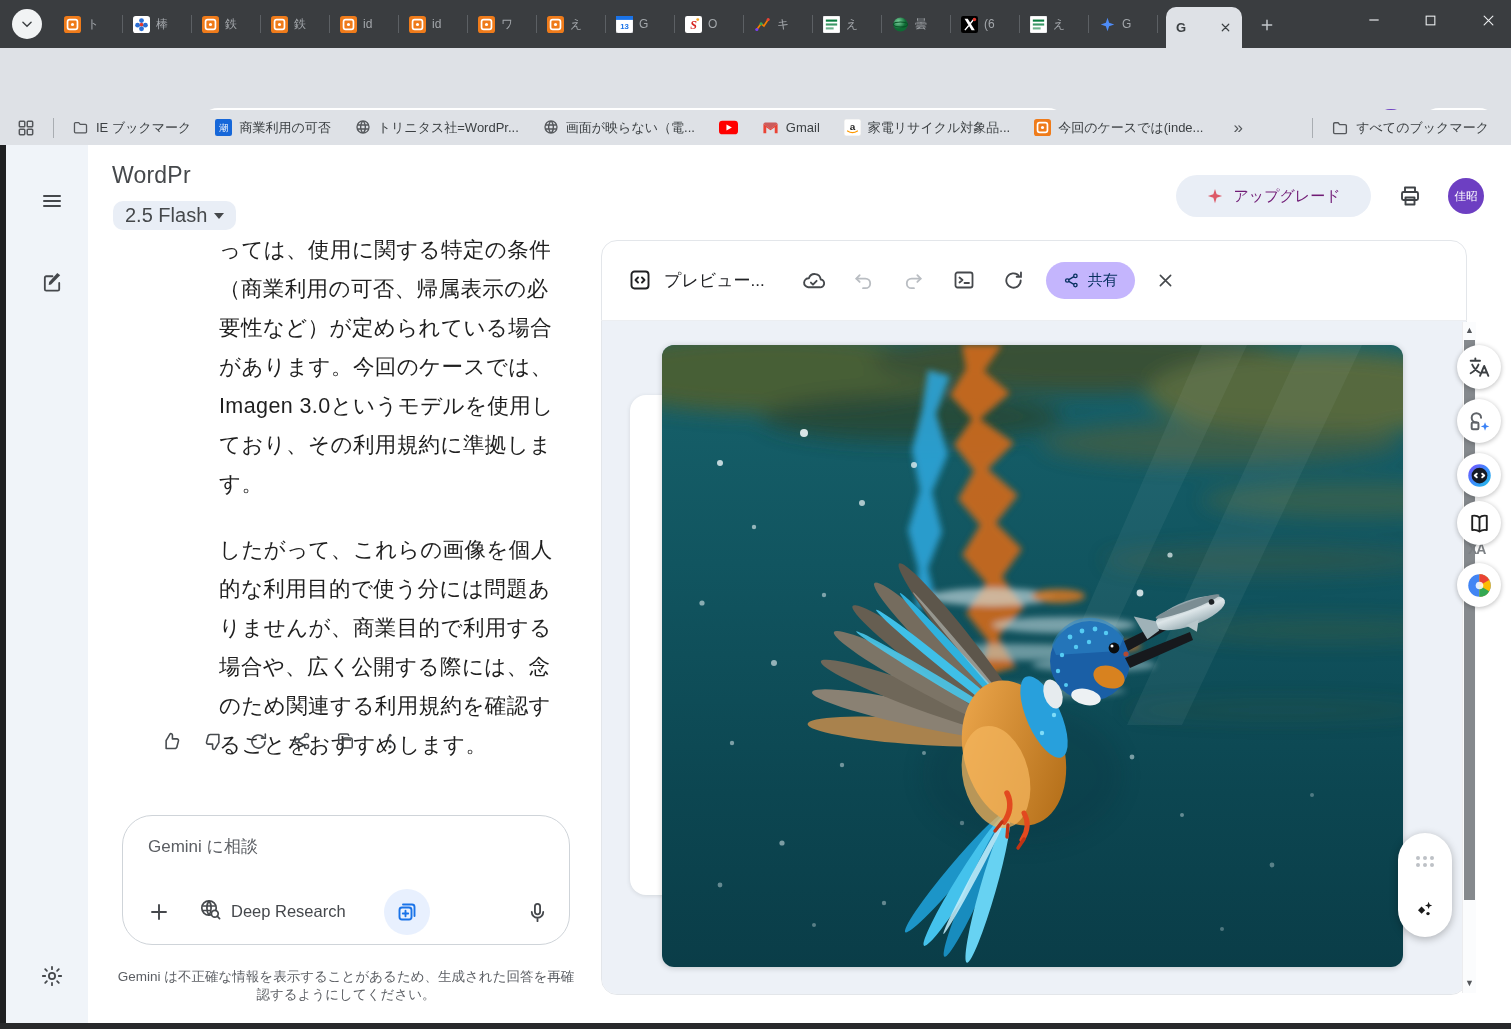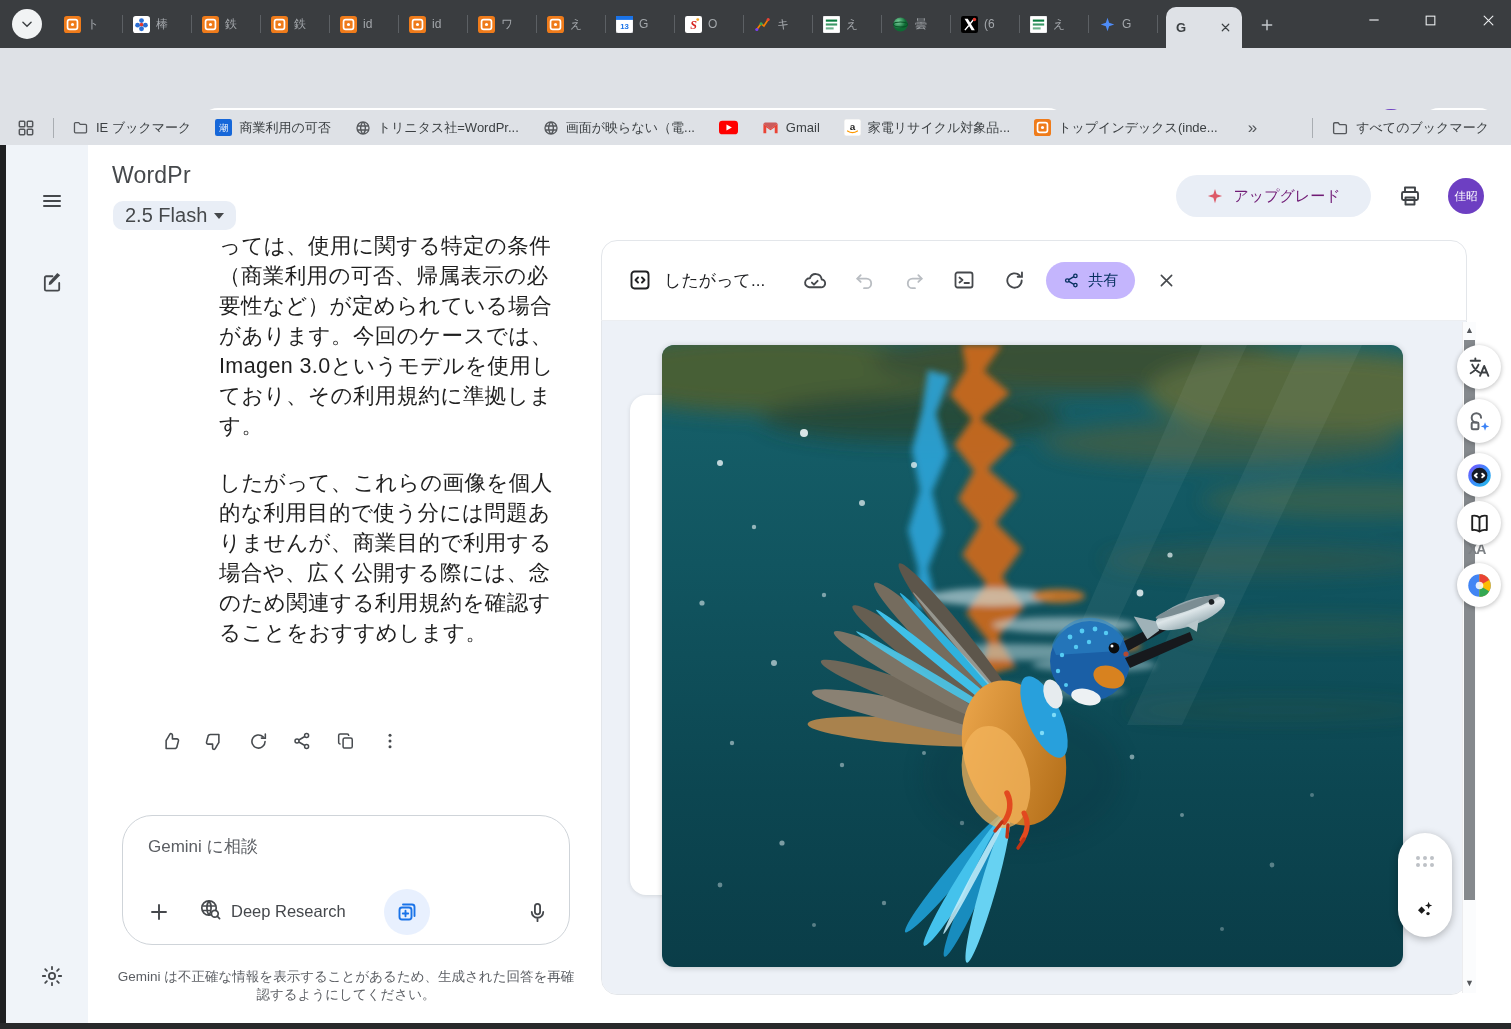--- a/index.html
+++ b/index.html
@@ -30,21 +30,21 @@
   #ext-row{left:1086px;top:60px;height:38px;display:flex;align-items:center;gap:23px}
   .extic{width:24px;height:24px;display:flex;align-items:center;justify-content:center;cursor:pointer}
   #tb-sep{left:1356px;top:66px;width:2px;height:26px;background:#b6babf}
   .avatar{border-radius:50%;background:#6d3fc2;color:#fff;display:flex;align-items:center;justify-content:center;cursor:pointer}
   #tb-avatar{left:1373px;top:61px;width:36px;height:36px;font-size:11.5px}
   #menu-pill{left:1420px;top:60px;width:78px;height:38px;background:#fff;border-radius:19px;display:flex;align-items:center;justify-content:center;gap:6px;cursor:pointer}
   #menu-pill .t{font-size:14.5px;color:#202124}
 
   
   #bmbar{left:0;top:110px;width:1511px;height:35px;background:#dee1e6;display:flex;align-items:center;padding:0 16px}
-  .bm{display:flex;align-items:center;gap:7px;margin-right:24px;cursor:pointer;white-space:nowrap}
+  .bm{display:flex;gap:7px;margin-right:24px;cursor:pointer;white-space:nowrap}
   .bm .lb{font-size:13px;color:#3c4043}
   #bm-sep1,#bm-sep2{width:1px;height:20px;background:#a9adb2;margin-right:18px}
   #bm-apps{color:#54575b;margin-right:17px;cursor:pointer}
   #bm-more{color:#54575b;font-size:17px;margin:0 18px 0 6px;cursor:pointer}
   #bm-right{margin-left:auto;display:flex;align-items:center}
 
   
   #app-bg{left:0;top:145px;width:1511px;height:878px;background:#fff}
   #edge-left{left:0;top:145px;width:6px;height:884px;background:#1f2022}
   #edge-bottom{left:0;top:1023px;width:1511px;height:6px;background:#28292b}
@@ -53,21 +53,21 @@
 
   #gem-title{left:112px;top:162px;font-size:23px;color:#45484b;letter-spacing:.2px}
   #model-pill{left:113px;top:201px;height:29px;padding:0 12px;background:#e9eef6;border-radius:10px;display:flex;align-items:center;gap:7px;cursor:pointer}
   #model-pill .t{font-size:20px;color:#45484b}
   #model-pill .car{width:0;height:0;border-left:5px solid transparent;border-right:5px solid transparent;border-top:6px solid #45484b}
   #upgrade-pill{left:1176px;top:175px;width:195px;height:42px;background:#e9eef6;border-radius:21px;display:flex;align-items:center;justify-content:center;gap:9px;cursor:pointer}
   #upgrade-pill .t{font-size:15px;color:#701a75}
   #hdr-print{left:1396px;top:182px;width:28px;height:28px;color:#3f4347;display:flex;align-items:center;justify-content:center;cursor:pointer}
   #hdr-avatar{left:1448px;top:178px;width:36px;height:36px;font-size:11.5px}
 
-  #response{left:219px;top:231px;width:340px;font-size:21.5px;line-height:30px;color:#1f1f1f;letter-spacing:.4px}
+  #response{left:219px;top:231px;width:340px;font-size:21.5px;line-height:39px;color:#1f1f1f;letter-spacing:.4px}
   #response p+p{margin-top:27px}
   #action-row{left:157px;top:728px;display:flex;gap:18px}
   .act{width:26px;height:26px;color:#474b4f;display:flex;align-items:center;justify-content:center;border-radius:50%;cursor:pointer}
 
   #input-card{left:122px;top:815px;width:448px;height:130px;border:1px solid #cfd4d9;border-radius:30px;background:#fff}
   #input-ph{left:148px;top:835px;font-size:17px;color:#5b5e63;cursor:text}
   #plus-btn{left:146px;top:899px;width:26px;height:26px;color:#45484c;display:flex;align-items:center;justify-content:center;cursor:pointer}
   #deep-chip{left:198px;top:897px;display:flex;align-items:flex-end;gap:9px;color:#45484c;cursor:pointer}
   #deep-chip .t{font-size:16.5px}
   #canvas-btn{left:384px;top:889px;width:46px;height:46px;border-radius:50%;background:#e8f0fe;display:flex;align-items:center;justify-content:center;color:#1a73e8;cursor:pointer}
@@ -495,21 +495,21 @@
      <span class="lb">家電リサイクル対象品...</span>
       </span>
       <span class="bm">
      <span>
           <svg width="17" height="17" viewBox="0 0 24 24">
             <rect width="24" height="24" rx="4" fill="#ef7b1a"></rect>
             <rect x="5" y="5" width="14" height="14" rx="3" fill="none" stroke="#fff" stroke-width="2.4"></rect>
             <circle cx="12" cy="12" r="2.2" fill="#fff"></circle>
           </svg>
         </span>
-     <span class="lb">トップインデックス(inde...</span>
+     <span class="lb">今回のケースでは(inde...</span>
       </span>
     </span>
   <span id="bm-more">»</span>
   <span id="bm-right">
     <span id="bm-sep2"></span>
     <span class="bm" style="margin-right:6px">
       <svg width="18" height="18" viewBox="0 0 24 24" fill="none" stroke="#54575b" stroke-width="1.8" stroke-linejoin="round">
           <path d="M3.5 6.5a1.5 1.5 0 0 1 1.5-1.5h4.5l2 2.5H19a1.5 1.5 0 0 1 1.5 1.5v9A1.5 1.5 0 0 1 19 19.5H5a1.5 1.5 0 0 1-1.5-1.5z"></path>
         </svg>
       <span class="lb">すべてのブックマーク</span>
@@ -640,21 +640,21 @@
 <div id="disclaimer" class="abs">Gemini は不正確な情報を表示することがあるため、生成された回答を再確認するようにしてください。</div>
 
 <div id="canvas-panel" class="abs"></div>
 <div id="cv-toolbar" class="abs">
   <span id="cv-code-ic">
       <svg width="24" height="24" viewBox="0 0 24 24" fill="none" stroke="currentColor" stroke-width="1.9" stroke-linecap="round" stroke-linejoin="round">
         <rect x="3.5" y="3.5" width="17" height="17" rx="3"></rect>
         <path d="M10 9.5L7.5 12l2.5 2.5M14 9.5l2.5 2.5L14 14.5"></path>
       </svg>
     </span>
-  <span id="cv-title">したがって...</span>
+  <span id="cv-title">プレビュー...</span>
   <span id="cv-tools" style="display:flex;align-items:center;gap:24px;margin-left:36px">
       <span class="cvic ">
         <svg width="25" height="25" viewBox="0 0 24 24" fill="none" stroke="currentColor" stroke-width="1.8" stroke-linecap="round" stroke-linejoin="round">
           <path d="M7 18.5a4.3 4.3 0 1 1 .6-8.6A5.8 5.8 0 0 1 18.9 11 3.6 3.6 0 0 1 18 18.5H7z"></path>
           <path d="M9.5 14l2 2 3.5-3.7"></path>
         </svg>
       </span>
       <span class="cvic dis">
         <svg width="23" height="23" viewBox="0 0 24 24" fill="none" stroke="currentColor" stroke-width="1.9" stroke-linecap="round" stroke-linejoin="round">
           <path d="M8 6.5L4.5 10 8 13.5"></path>

